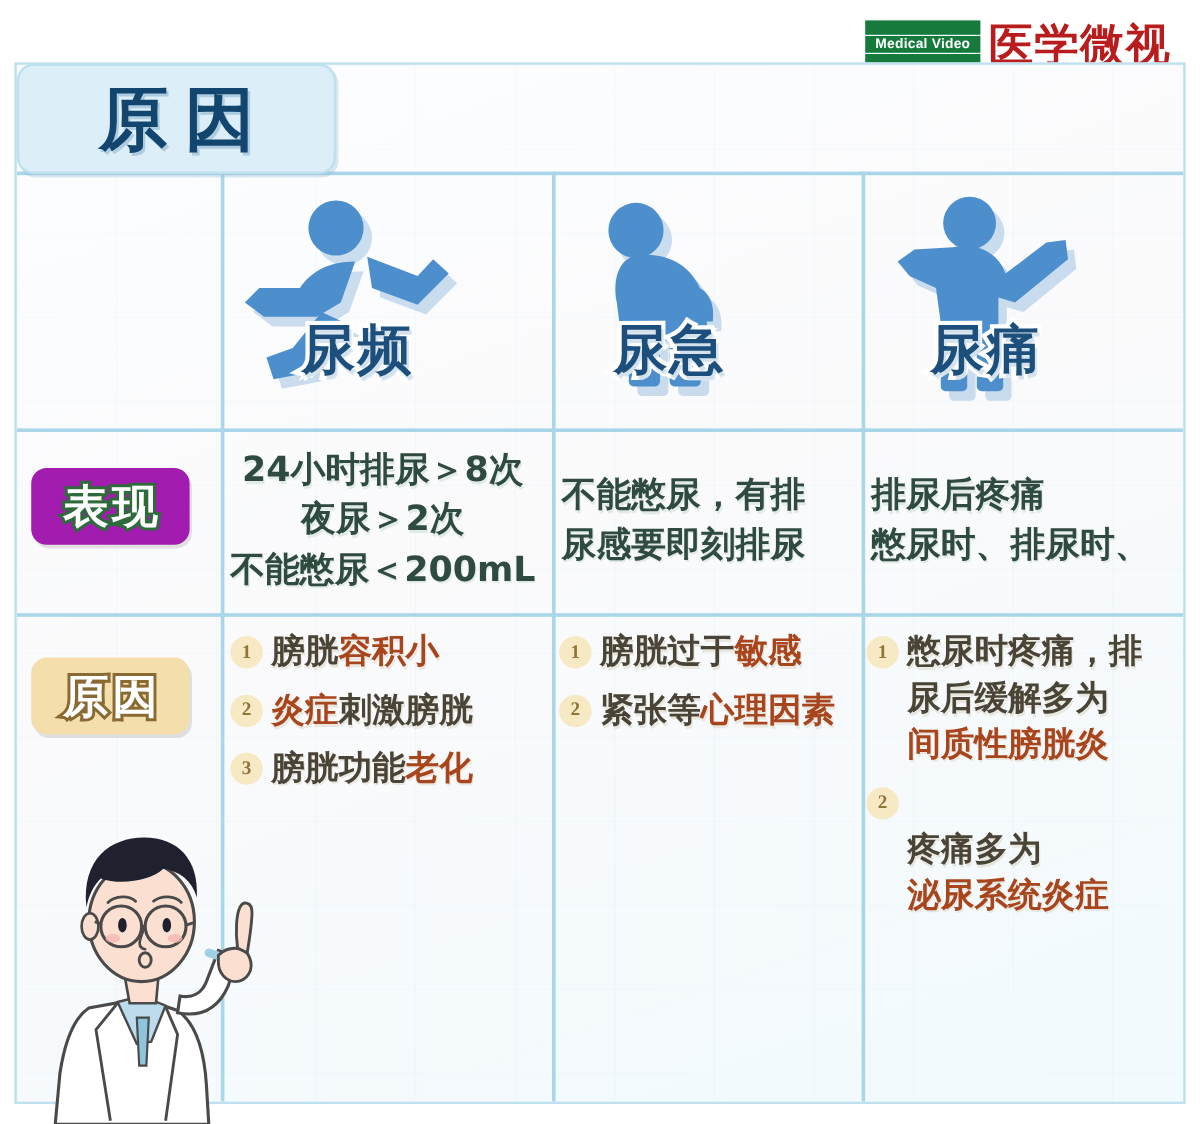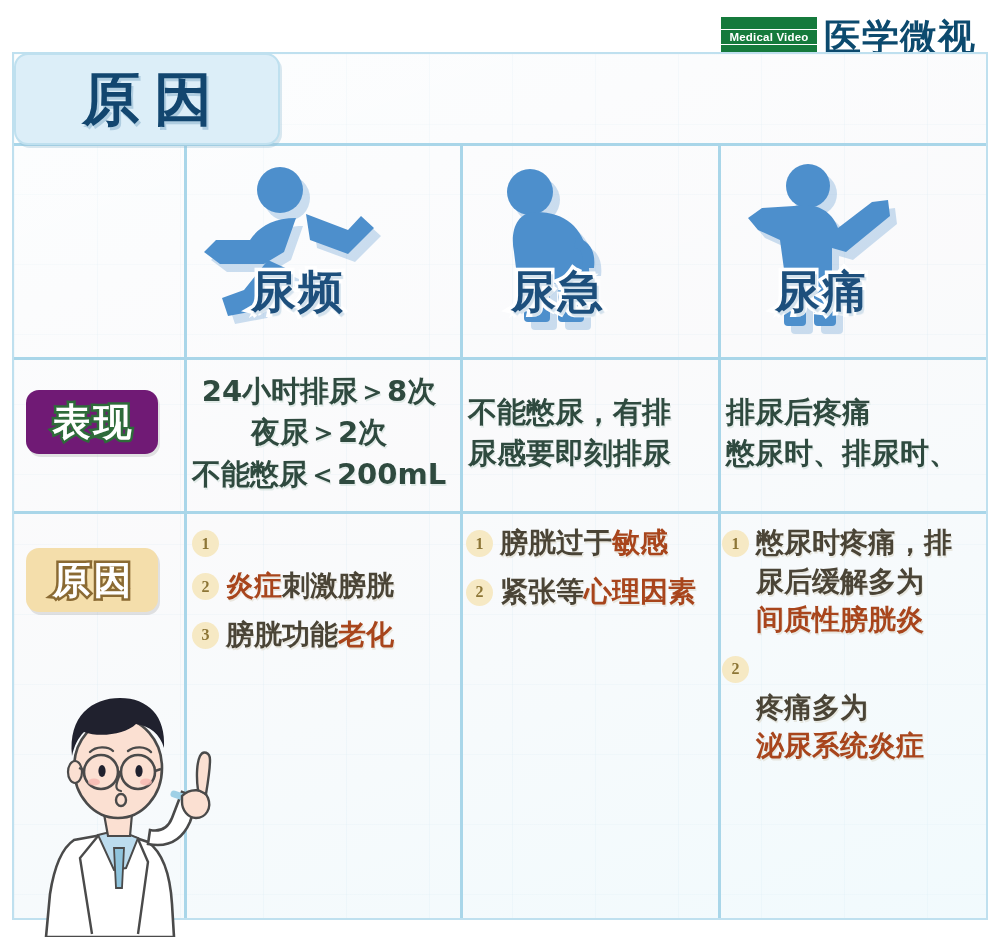--- a/index.html
+++ b/index.html
@@ -56,21 +56,21 @@
     font-size: 11.5px;
     font-weight: 700;
     color: #ffffff;
     letter-spacing: .2px;
     white-space: nowrap;
     font-family: "Liberation Sans", sans-serif;
   }
   #logo-cn {
     font-size: 37px;
     font-weight: 700;
-    color: #0c4a6e;
+    color: #b91c1c;
     letter-spacing: 1px;
     line-height: 1;
     font-family: "DejaVu Sans", sans-serif;
   }
 
   
   #card {
     position: absolute;
     left: 12px;
     top: 52px;
@@ -177,21 +177,21 @@
   }
   .row-chip span {
     font-size: 38px;
     font-weight: 700;
     line-height: 1;
     letter-spacing: 3px;
     text-indent: 3px;
     color: #ffffff;
     font-family: "DejaVu Sans", sans-serif;
   }
-  #chip-biaoxian { top: 390px; background: #701a75; }
+  #chip-biaoxian { top: 390px; background: #a21caf; }
   #chip-biaoxian span { -webkit-text-stroke: 5px #2e6b3a; paint-order: stroke fill; }
   #chip-yuanyin  { top: 548px; background: #f4deab; }
   #chip-yuanyin span { -webkit-text-stroke: 5px #8a6a33; paint-order: stroke fill; }
 
   
   .man-cell {
     position: absolute;
     top: 358px;
     display: flex;
     align-items: center;
@@ -379,20 +379,21 @@
   <div class="man-cell" style="left:726px; width:256px; height:150px;">
     <div class="man-text">
         <div>排尿后疼痛</div>
         <div>憋尿时、排尿时、</div>
       </div>
   </div>
 
   <div class="cause-cell" style="left:192px; width:262px;">
       <div class="cause-item">
         <div class="bullet">1</div>
+        <div class="cause-text"><span>膀胱</span><span class="hl">容积小</span></div>
       </div>
       <div class="cause-item">
         <div class="bullet">2</div>
         <div class="cause-text"><span class="hl">炎症</span><span>刺激膀胱</span></div>
       </div>
       <div class="cause-item">
         <div class="bullet">3</div>
         <div class="cause-text"><span>膀胱功能</span><span class="hl">老化</span></div>
       </div>
     </div>

